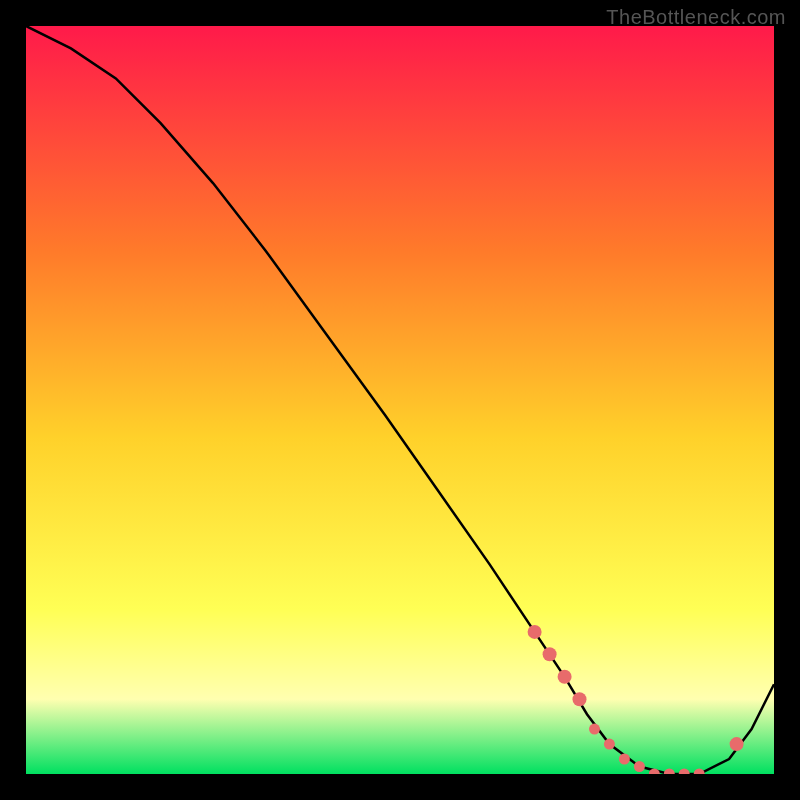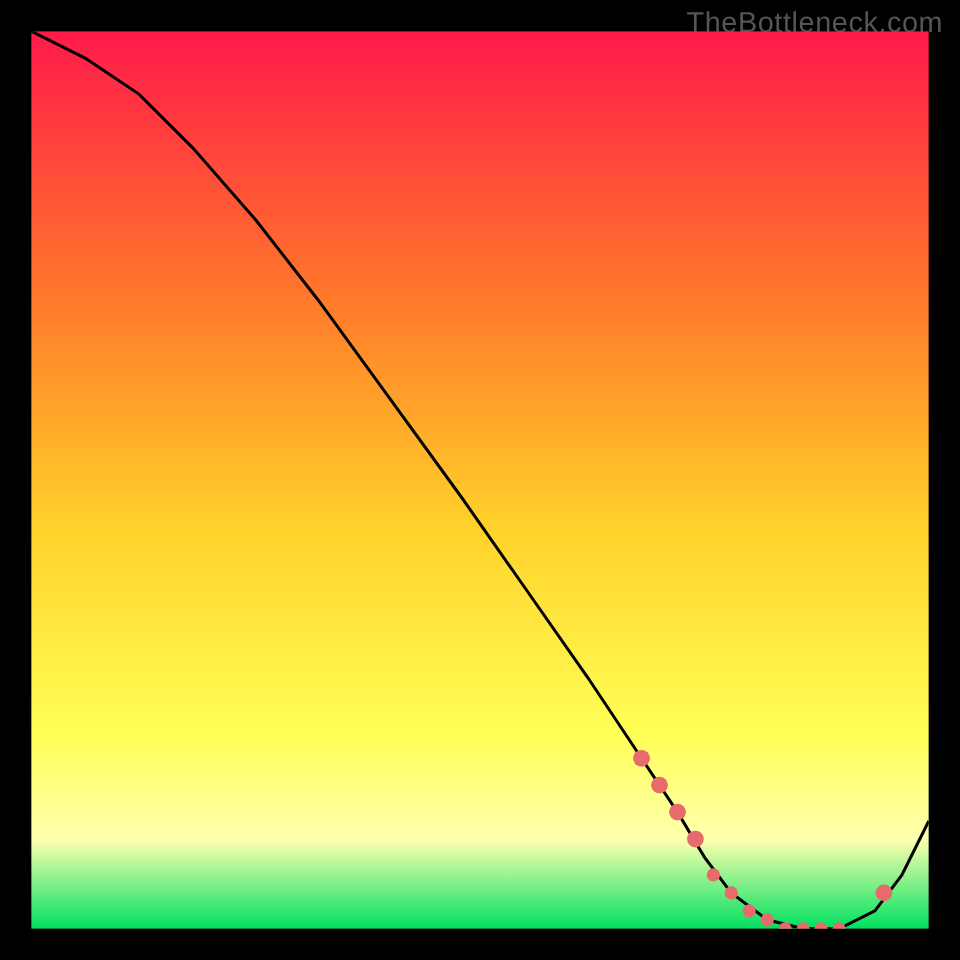--- a/index.html
+++ b/index.html
@@ -15,21 +15,21 @@
     width: 800px;
     height: 800px;
     background: #000;
     position: relative;
   }
   .watermark {
     position: absolute;
     top: 6px;
     right: 14px;
     color: #555;
-    font-size: 24px;
+    font-size: 20px;
     font-weight: 500;
     letter-spacing: 0.5px;
   }
   .plot {
     position: absolute;
     left: 26px;
     top: 26px;
     width: 748px;
     height: 748px;
   }

